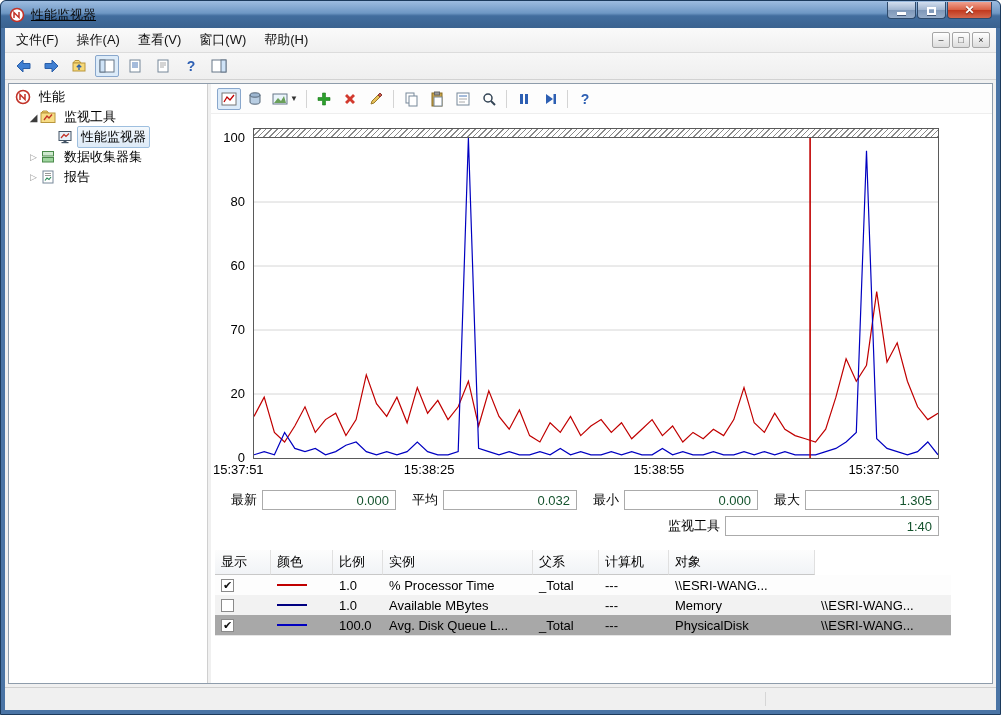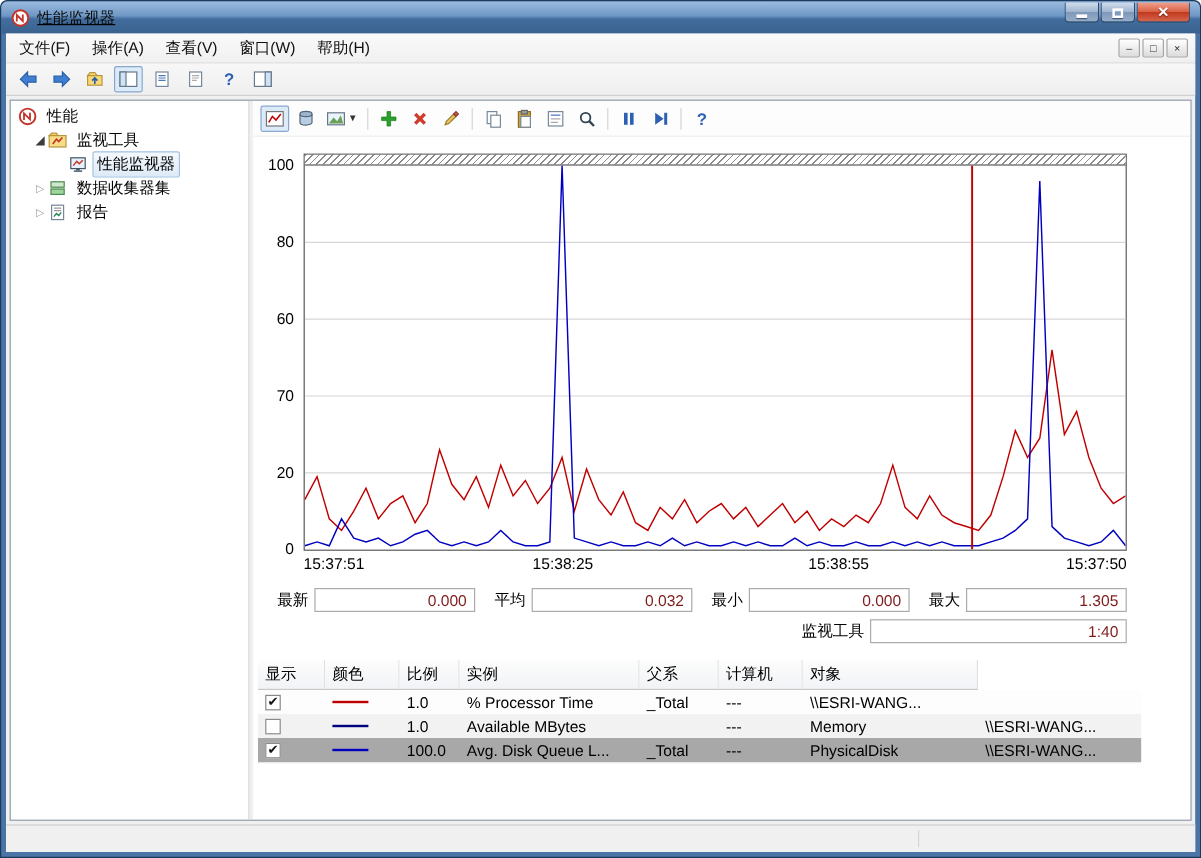--- a/index.html
+++ b/index.html
@@ -65,31 +65,31 @@
     background:#fdfdfd; border-bottom:1px solid #eee; }
 
   
   .chart-area { position:relative; margin:14px 0 0 2px; }
   .ylabels { position:absolute; left:0; top:0; width:36px; height:340px; }
   .ylabel { position:absolute; right:4px; font-size:13px; color:#000; }
   .plot { margin-left:40px; width:686px; border:1px solid #5a5a5a; background:#fff; }
   .hatch { height:9px; border-bottom:1px solid #5a5a5a;
     background:repeating-linear-gradient(135deg,#8a8a8a 0 1px,#ffffff 1px 4px); }
   .plot svg { display:block; }
-  .xlabels { position:relative; margin-left:40px; width:686px; height:18px; }
+  .xlabels { position:relative; width:686px; height:18px; }
   .xlabel { position:absolute; top:3px; font-size:13px; color:#000; white-space:nowrap; }
 
   
   .stats { width:726px; margin:12px 0 0 2px; }
   .srow { display:flex; align-items:center; height:21px; }
   .srow + .srow { margin-top:5px; }
   .slabel { margin:0 5px 0 16px; color:#000; }
   .slabel.first { margin-left:18px; }
   .sbox { flex:1; height:20px; border:1px solid #ababab; background:#fff;
-    text-align:right; padding:2px 6px 0 0; color:#7f1d1d; }
+    text-align:right; padding:2px 6px 0 0; color:#14532d; }
   .sbox.duration { flex:0 0 214px; }
   .srow.bottom { justify-content:flex-end; }
 
   
   .ltable { margin:14px 0 0 4px; width:736px; border-bottom:1px solid #e6e6e6; }
   .lt-row { display:grid; grid-template-columns:56px 62px 50px 150px 66px 70px 146px 1fr; }
   .lt-h { background:linear-gradient(#fdfdfd,#f1f3f6); border-right:1px solid #e0e0e0;
     border-bottom:1px solid #c8c8c8; padding:3px 6px; text-align:left; font-weight:normal;
     white-space:nowrap; overflow:hidden; }
   .lt-h.sorted { background:linear-gradient(#eaf3fb,#d9e9f7); }

